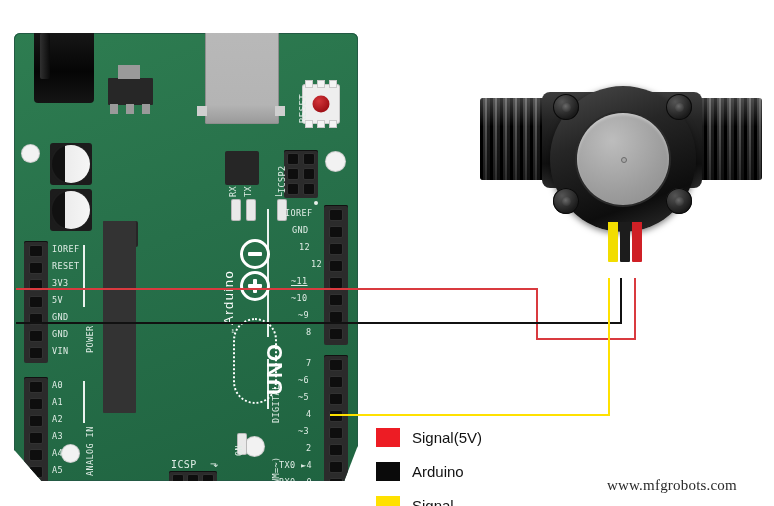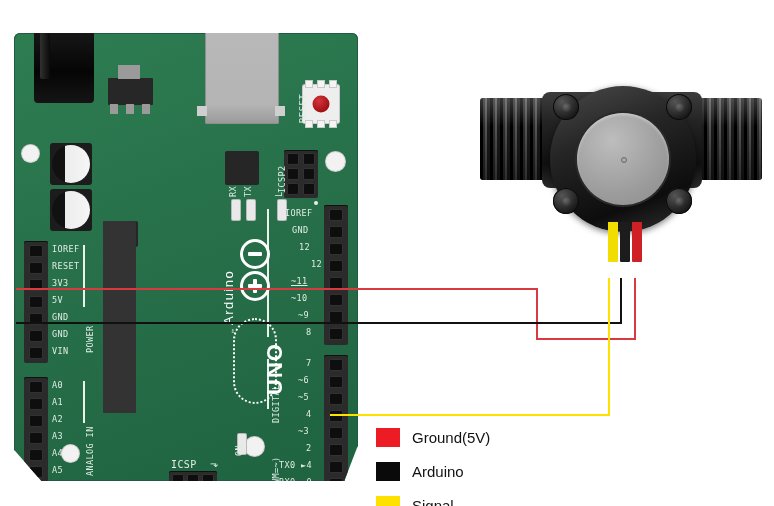--- a/index.html
+++ b/index.html
@@ -354,26 +354,27 @@
 
   <div class="wire" style="left:16px;top:322px;width:606px;height:2px;background:#111111;"></div>
   <div class="wire" style="left:620px;top:278px;width:2px;height:46px;background:#111111;"></div>
 
   <div class="wire" style="left:330px;top:414px;width:280px;height:2px;background:#FFE100;"></div>
   <div class="wire" style="left:608px;top:278px;width:2px;height:138px;background:#FFE100;"></div>
 
   <div class="legend">
     <div class="legend-row">
       <div class="legend-sw" style="background:#ED1C24;"></div>
-      <div class="legend-lb">Ground(5V)</div>
+      <div class="legend-lb">Signal(5V)</div>
     </div>
     <div class="legend-row">
       <div class="legend-sw" style="background:#0A0A0A;"></div>
       <div class="legend-lb">Arduino</div>
     </div>
     <div class="legend-row">
       <div class="legend-sw" style="background:#FFE100;"></div>
       <div class="legend-lb">Signal</div>
     </div>
   </div>
 
+  <div class="watermark">www.mfgrobots.com</div>
 
 </div>
 
 </body></html>

